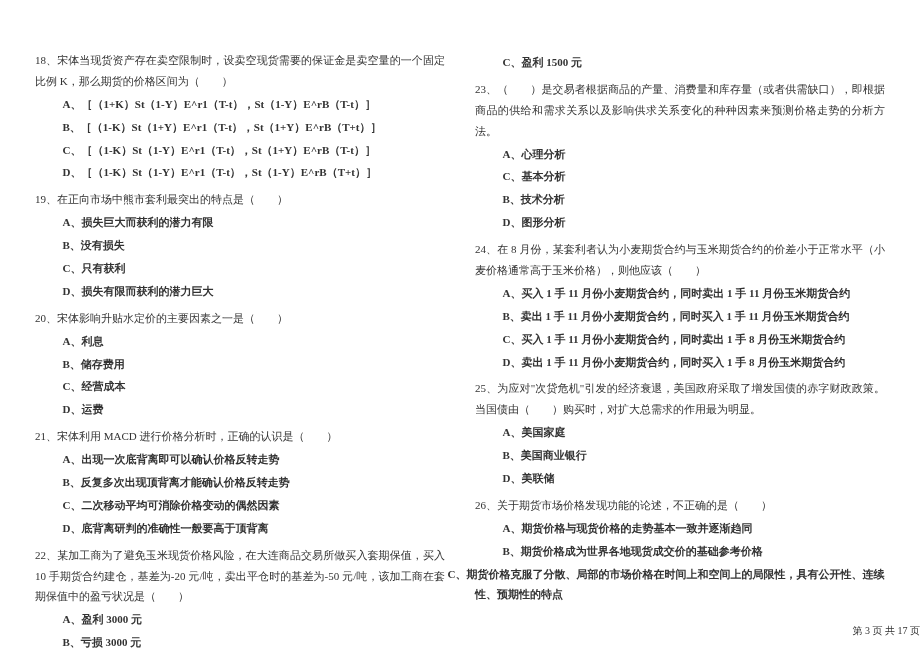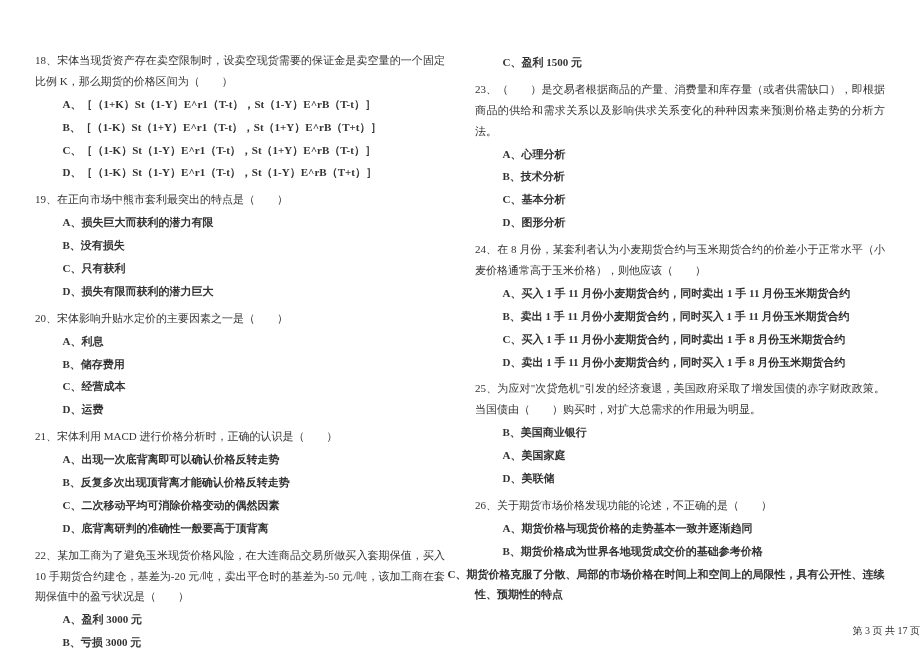--- a/index.html
+++ b/index.html
@@ -109,41 +109,41 @@
     <div class="question">
       <div class="options">
         <div class="option">C、盈利 1500 元</div>
       </div>
     </div>
 
     <div class="question">
       <div class="q-text">23、（　　）是交易者根据商品的产量、消费量和库存量（或者供需缺口），即根据商品的供给和需求关系以及影响供求关系变化的种种因素来预测价格走势的分析方法。</div>
       <div class="options">
         <div class="option">A、心理分析</div>
+        <div class="option">C、基本分析</div>
         <div class="option">B、技术分析</div>
-        <div class="option">C、基本分析</div>
         <div class="option">D、图形分析</div>
       </div>
     </div>
 
     <div class="question">
       <div class="q-text">24、在 8 月份，某套利者认为小麦期货合约与玉米期货合约的价差小于正常水平（小麦价格通常高于玉米价格），则他应该（　　）</div>
       <div class="options">
         <div class="option">A、买入 1 手 11 月份小麦期货合约，同时卖出 1 手 11 月份玉米期货合约</div>
         <div class="option">B、卖出 1 手 11 月份小麦期货合约，同时买入 1 手 11 月份玉米期货合约</div>
         <div class="option">C、买入 1 手 11 月份小麦期货合约，同时卖出 1 手 8 月份玉米期货合约</div>
         <div class="option">D、卖出 1 手 11 月份小麦期货合约，同时买入 1 手 8 月份玉米期货合约</div>
       </div>
     </div>
 
     <div class="question">
       <div class="q-text">25、为应对"次贷危机"引发的经济衰退，美国政府采取了增发国债的赤字财政政策。当国债由（　　）购买时，对扩大总需求的作用最为明显。</div>
       <div class="options">
+        <div class="option">A、美国家庭</div>
         <div class="option">B、美国商业银行</div>
-        <div class="option">A、美国家庭</div>
         <div class="option">D、美联储</div>
       </div>
     </div>
 
     <div class="question">
       <div class="q-text">26、关于期货市场价格发现功能的论述，不正确的是（　　）</div>
       <div class="options">
         <div class="option">A、期货价格与现货价格的走势基本一致并逐渐趋同</div>
         <div class="option">B、期货价格成为世界各地现货成交价的基础参考价格</div>
         <div class="option" style="text-indent:-2.5em; margin-left:0; padding-left:0; position:relative; left:-2.5em; width:calc(100% + 2.5em);">C、期货价格克服了分散、局部的市场价格在时间上和空间上的局限性，具有公开性、连续性、预期性的特点</div>

